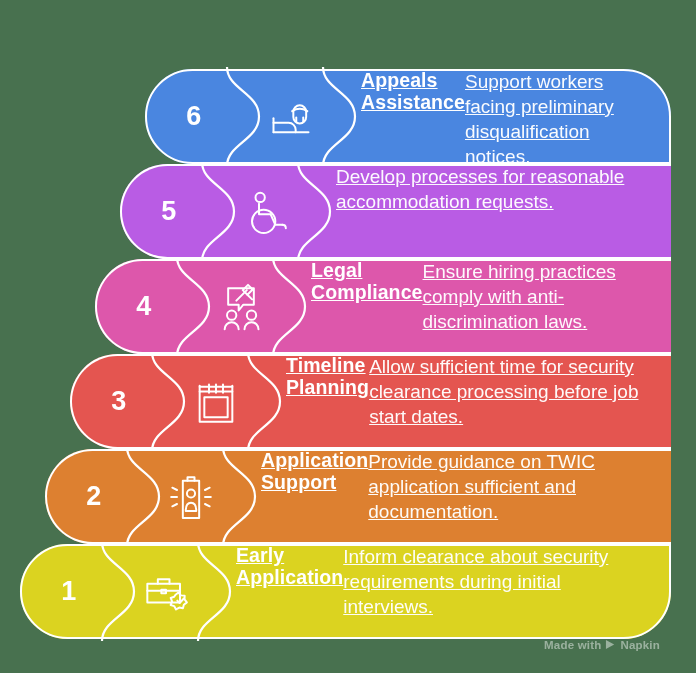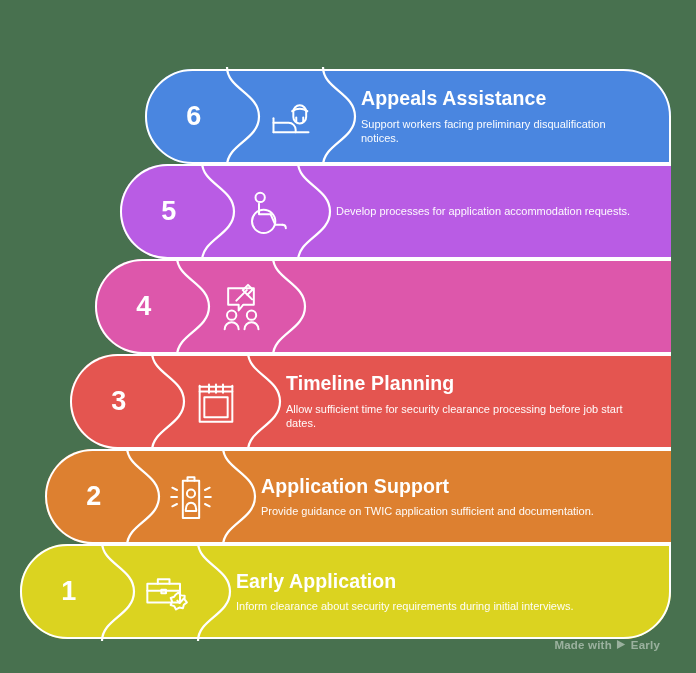--- a/index.html
+++ b/index.html
@@ -80,34 +80,35 @@
   }
   .icon-cell svg {
     width: 56px;
     height: 56px;
     display: block;
   }
 
   .text-cell {
     flex: 1 1 auto;
     display: flex;
-    flex-direction: column;
+    flex-direction: row;
     justify-content: center;
     padding: 0 26px 0 22px;
     color: #ffffff;
+    text-decoration: underline;
   }
   .text-title {
     font-size: 19.5px;
     font-weight: bold;
     line-height: 1.15;
     margin-bottom: 7px;
     letter-spacing: 0.1px;
   }
   .text-desc {
-    font-size: 11px;
+    font-size: 19px;
     line-height: 1.32;
     font-weight: normal;
     opacity: 0.97;
   }
 
   
   .divider {
     position: absolute;
     top: -2px;
     height: 99px;
@@ -181,21 +182,21 @@
               <g stroke="#ffffff" stroke-width="1.7" fill="none" stroke-linecap="round" stroke-linejoin="round">
                 <circle cx="19" cy="11.5" r="4"></circle>
                 <path d="M18 17 v9 h10"></path>
                 <circle cx="22" cy="32" r="10"></circle>
                 <path d="M28 26 l4 9 h6"></path>
                 <path d="M38 35 q3 0 3 3"></path>
               </g>
             </svg>
           </div>
           <div class="text-cell">
-            <div class="text-desc">Develop processes for application accommodation requests.</div>
+            <div class="text-desc">Develop processes for reasonable accommodation requests.</div>
           </div>
         </div>
         <div class="row-shape"></div>
         <div class="divider" style="left: 78px;">
           <svg viewBox="0 0 40 99" preserveAspectRatio="none">
             <path d="M4 0 C 4 22, 36 26, 36 49.5 C 36 73, 4 77, 4 99" fill="none" stroke="#ffffff" stroke-width="2.2"></path>
           </svg>
         </div>
         <div class="divider" style="left: 174px;">
           <svg viewBox="0 0 40 99" preserveAspectRatio="none">
@@ -212,20 +213,24 @@
                 <path d="M13 8 h22 v14 h-9 l-4 5 v-5 h-9 z"></path>
                 <path d="M20 18.5 l9 -9"></path>
                 <path d="M25.5 9.5 l4.5 -4.5 4 4 -4.5 4.5 z"></path>
                 <path d="M29.5 13.5 l4 4"></path>
                 <circle cx="16" cy="31" r="4"></circle>
                 <path d="M10 43 a6 6 0 0 1 12 0"></path>
                 <circle cx="33" cy="31" r="4"></circle>
                 <path d="M27 43 a6 6 0 0 1 12 0"></path>
               </g>
             </svg>
+          </div>
+          <div class="text-cell">
+            <div class="text-title">Legal Compliance</div>
+            <div class="text-desc">Ensure hiring practices comply with anti-discrimination laws.</div>
           </div>
         </div>
         <div class="row-shape"></div>
         <div class="divider" style="left: 78px;">
           <svg viewBox="0 0 40 99" preserveAspectRatio="none">
             <path d="M4 0 C 4 22, 36 26, 36 49.5 C 36 73, 4 77, 4 99" fill="none" stroke="#ffffff" stroke-width="2.2"></path>
           </svg>
         </div>
         <div class="divider" style="left: 174px;">
           <svg viewBox="0 0 40 99" preserveAspectRatio="none">
@@ -337,15 +342,15 @@
       </div>
     </div>
 
   <div id="watermark">
     <span>Made with</span>
     <span class="wm-logo">
       <svg viewBox="0 0 12 12" aria-hidden="true">
         <path d="M1 1 L10 6 L1 11 Z" fill="rgba(255,255,255,0.45)"></path>
       </svg>
     </span>
-    <span>Early</span>
+    <span>Napkin</span>
   </div>
 </div>
 
 </body></html>

